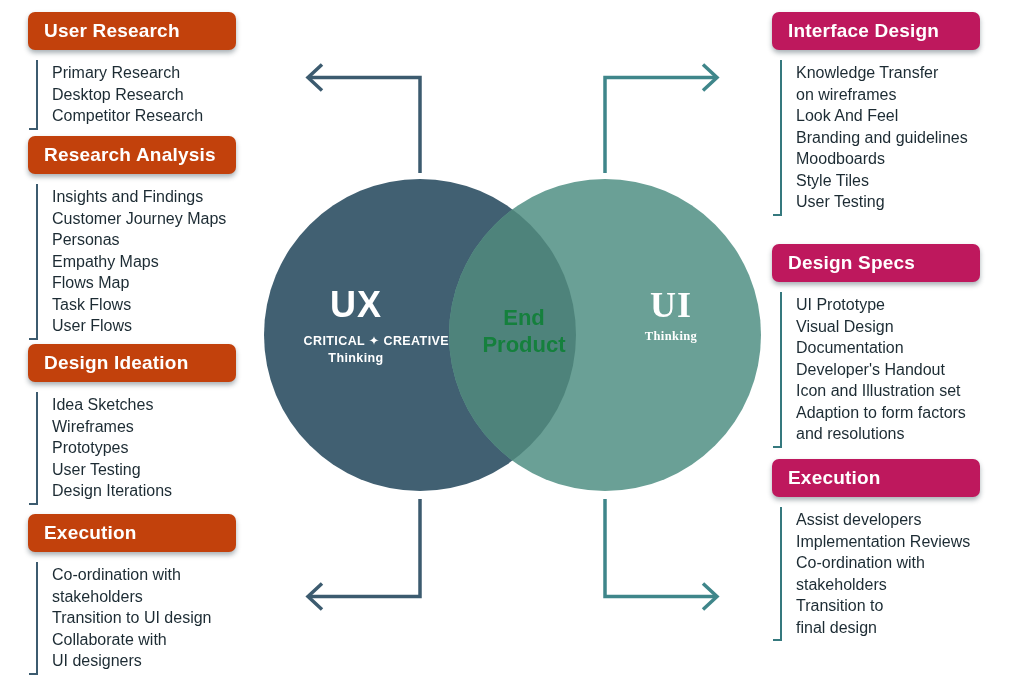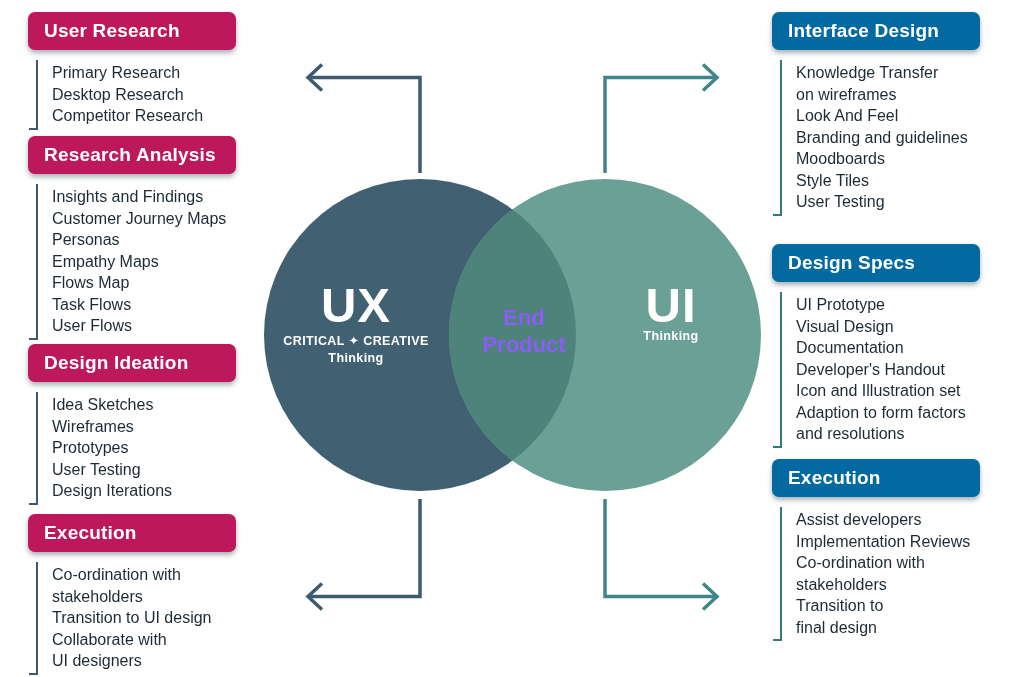--- a/index.html
+++ b/index.html
@@ -10,43 +10,43 @@
   }
   .canvas { position:absolute; inset:0; width:1024px; height:677px; }
 
   
   .panel { position:absolute; }
   .pill {
     width:208px; border-radius:7px; padding:8px 16px;
     color:#ffffff; font-weight:bold; font-size:19px; letter-spacing:.2px;
     box-shadow:0 3px 5px rgba(30,50,60,.38);
   }
-  .pill.slate { background:#be185d; }
-  .pill.teal  { background:#0369a1; }
+  .pill.slate { background:#c2410c; }
+  .pill.teal  { background:#be185d; }
 
   .items {
     list-style:none; margin:10px 0 0 8px; padding:2px 0 3px 14px;
     position:relative; border-left:2px solid;
   }
   .items.slate-line { border-color:#3C5B6F; }
   .items.teal-line  { border-color:#35797E; }
   .items::after { content:""; position:absolute; left:-9px; bottom:0; width:9px; height:2px; }
   .items.slate-line::after { background:#3C5B6F; }
   .items.teal-line::after  { background:#35797E; }
 
   .items li {
     font-size:16px; line-height:21.5px; color:#1C2B33; white-space:pre-line;
   }
 
   
   .venn-text { position:absolute; text-align:center; color:#ffffff; }
-  .venn-big   { font-size:49px; font-weight:bold; letter-spacing:1px; line-height:46px; }
-  .venn-small { font-size:12.5px; font-weight:bold; letter-spacing:.4px; line-height:17px; margin-top:5px; }
+  .venn-big   { font-size:36px; font-weight:bold; letter-spacing:1px; line-height:46px; }
+  .venn-small { font-size:12.5px; font-weight:bold; letter-spacing:.4px; line-height:17px; margin-top:5px;text-align:right; }
   .venn-small2{ font-size:12.5px; font-weight:bold; letter-spacing:.4px; line-height:17px; }
-  .center-text { position:absolute; text-align:center; color:#8b5cf6; font-size:22px; font-weight:bold; line-height:27px;padding-left:20px; }
+  .center-text { position:absolute; text-align:center; color:#15803d; font-size:22px; font-weight:bold; line-height:27px;padding-left:20px; }
 
   svg { position:absolute; left:0; top:0; }
 </style>
 </head>
 <body>
 
 <div class="canvas">
 
   <svg width="1024" height="677" viewBox="0 0 1024 677">
     <defs>
@@ -77,21 +77,21 @@
     <div class="venn-big">UX</div>
     <div class="venn-small">CRITICAL ✦ CREATIVE</div>
     <div class="venn-small2">Thinking</div>
   </div>
 
   <div class="center-text" style="left:449px; top:304px; width:130px;">
     <div>End</div>
     <div>Product</div>
   </div>
 
-  <div class="venn-text" style="left:579px; top:282px; width:184px;">
+  <div class="venn-text" style="left:579px; top:282px; width:184px;font-family:Liberation Serif, serif;">
     <div class="venn-big">UI</div>
     <div class="venn-small2">Thinking</div>
   </div>
 
   <div class="panel" style="left:28px; top:12px; width:212px;">
     <div class="pill slate">
       <span>User Research</span>
     </div>
     <ul class="items slate-line">
       <li>Primary Research</li>

